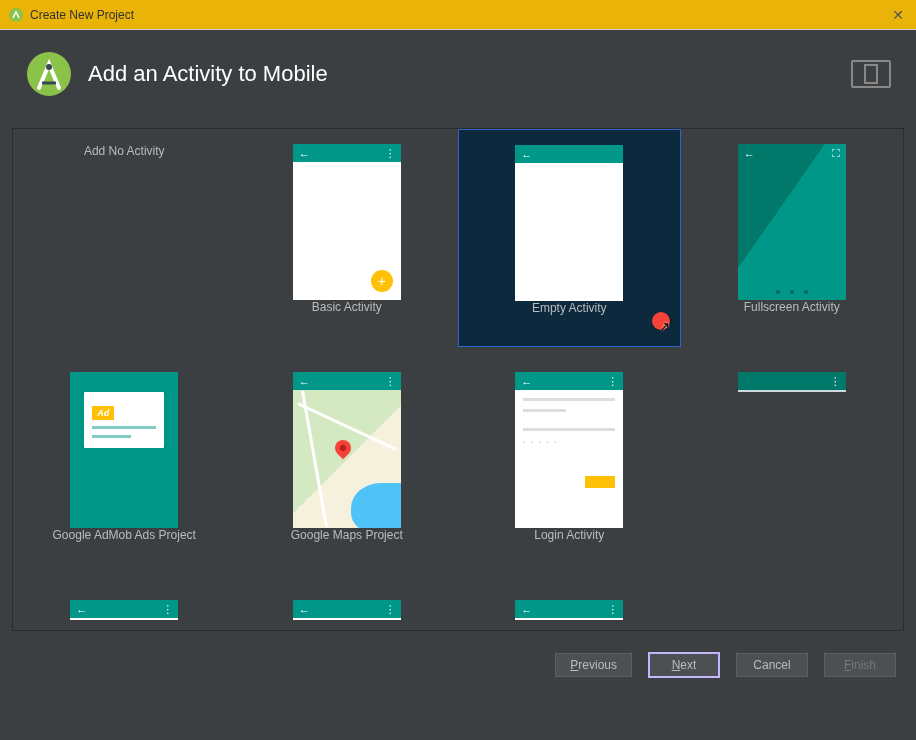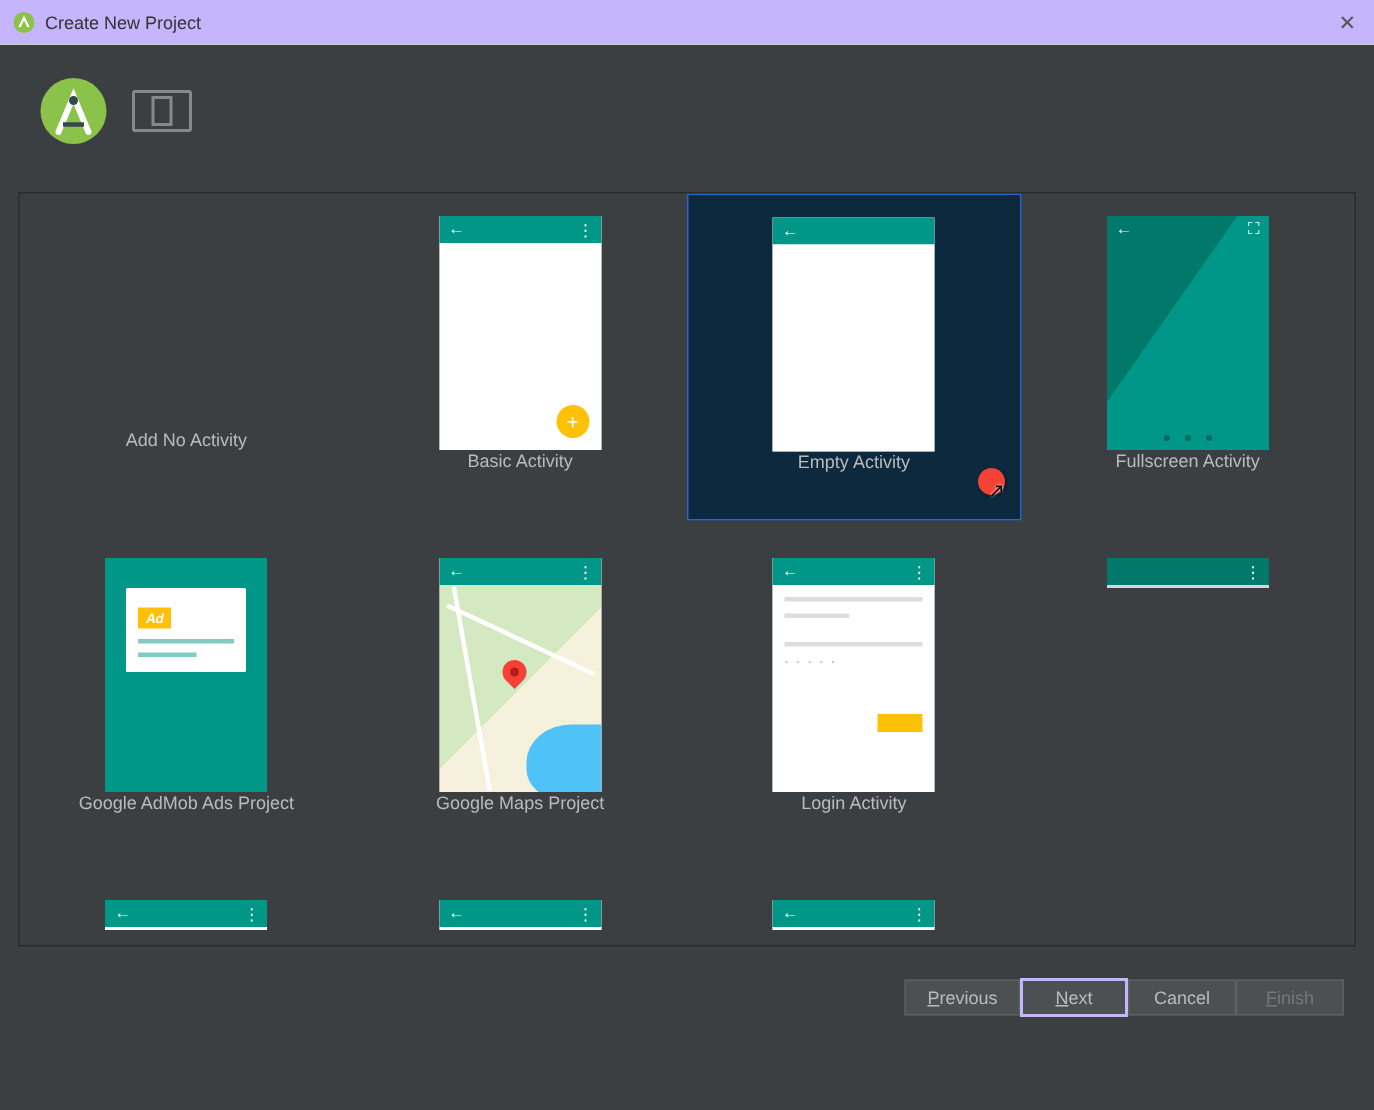--- a/index.html
+++ b/index.html
@@ -5,21 +5,21 @@
     * { margin: 0; padding: 0; box-sizing: border-box; }
     body {
       font-family: "Segoe UI", Arial, sans-serif;
       background: #3c3f41;
       width: 916px;
       height: 740px;
       overflow: hidden;
       color: #bbb;
     }
     .titlebar {
-      background: #c4b5fd;
+      background: #eab308;
       height: 30px;
       display: flex;
       align-items: center;
       padding: 0 8px;
       color: #333;
       font-size: 12px;
       border-bottom: 1px solid #ccc;
     }
     .titlebar-icon { width: 16px; height: 16px; margin-right: 6px; }
     .titlebar-spacer { flex: 1; }
@@ -74,21 +74,21 @@
     .thumb-body.teal { background: #009688; }
     .cell-label { font-size: 12px; color: #bbb; text-align: center; }
     .fab { position: absolute; bottom: 8px; right: 8px; width: 22px; height: 22px; border-radius: 50%; background: #ffc107; display: flex; align-items: center; justify-content: center; color: #fff; font-size: 14px; }
     .footer {
       background: #3c3f41;
       height: 48px;
       display: flex;
       align-items: center;
       justify-content: flex-end;
       padding: 0 20px;
-      gap: 0;
+      gap: 16px;
     }
     .btn {
       background: #4c5052;
       color: #bbb;
       border: 1px solid #5e6060;
       font-size: 12px;
       padding: 4px 14px;
       min-width: 72px;
       text-align: center;
     }
@@ -146,32 +146,33 @@
   <span class="titlebar-close">✕</span>
 </div>
 
 <div class="header">
   <svg class="header-logo" viewBox="0 0 48 48">
     <circle cx="24" cy="24" r="22" fill="#8bc34a"></circle>
     <path d="M14 38 L24 14 L34 38" stroke="#fff" stroke-width="4" fill="none" stroke-linecap="round"></path>
     <circle cx="24" cy="17" r="3" fill="#37474f"></circle>
     <path d="M17 33 L31 33" stroke="#37474f" stroke-width="3"></path>
   </svg>
+  <div class="header-title">Add an Activity to Mobile</div>
   <div class="header-device">
       <div class="header-device-inner"></div>
     </div>
 </div>
 
 <div class="content-wrap">
   <div class="content">
     <div class="grid">
 
       <div class="cell no-activity">
         <div class="cell-inner">
-          <div style="height:156px;display:flex;align-items:flex-end;">
+          <div style="height:156px;display:flex;align-items:flex-start;">
             <div class="cell-label" style="margin-top:0">Add No Activity</div>
           </div>
         </div>
       </div>
 
       <div class="cell">
         <div class="cell-inner">
           <div class="thumb">
             <div class="thumb-bar">
                 <span class="back-icon">←</span>

